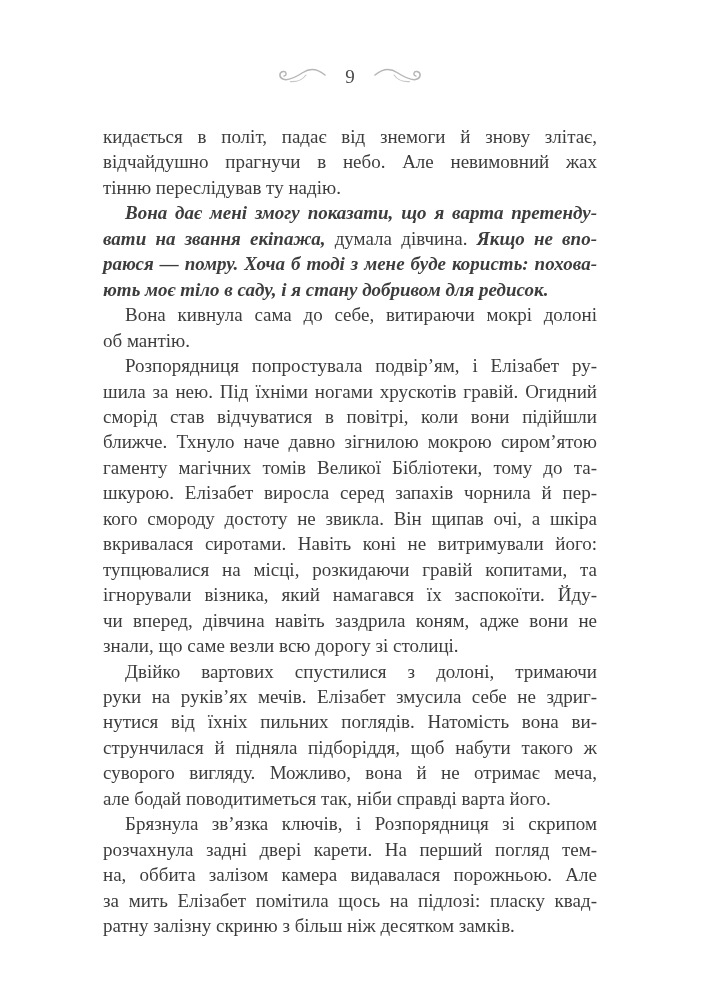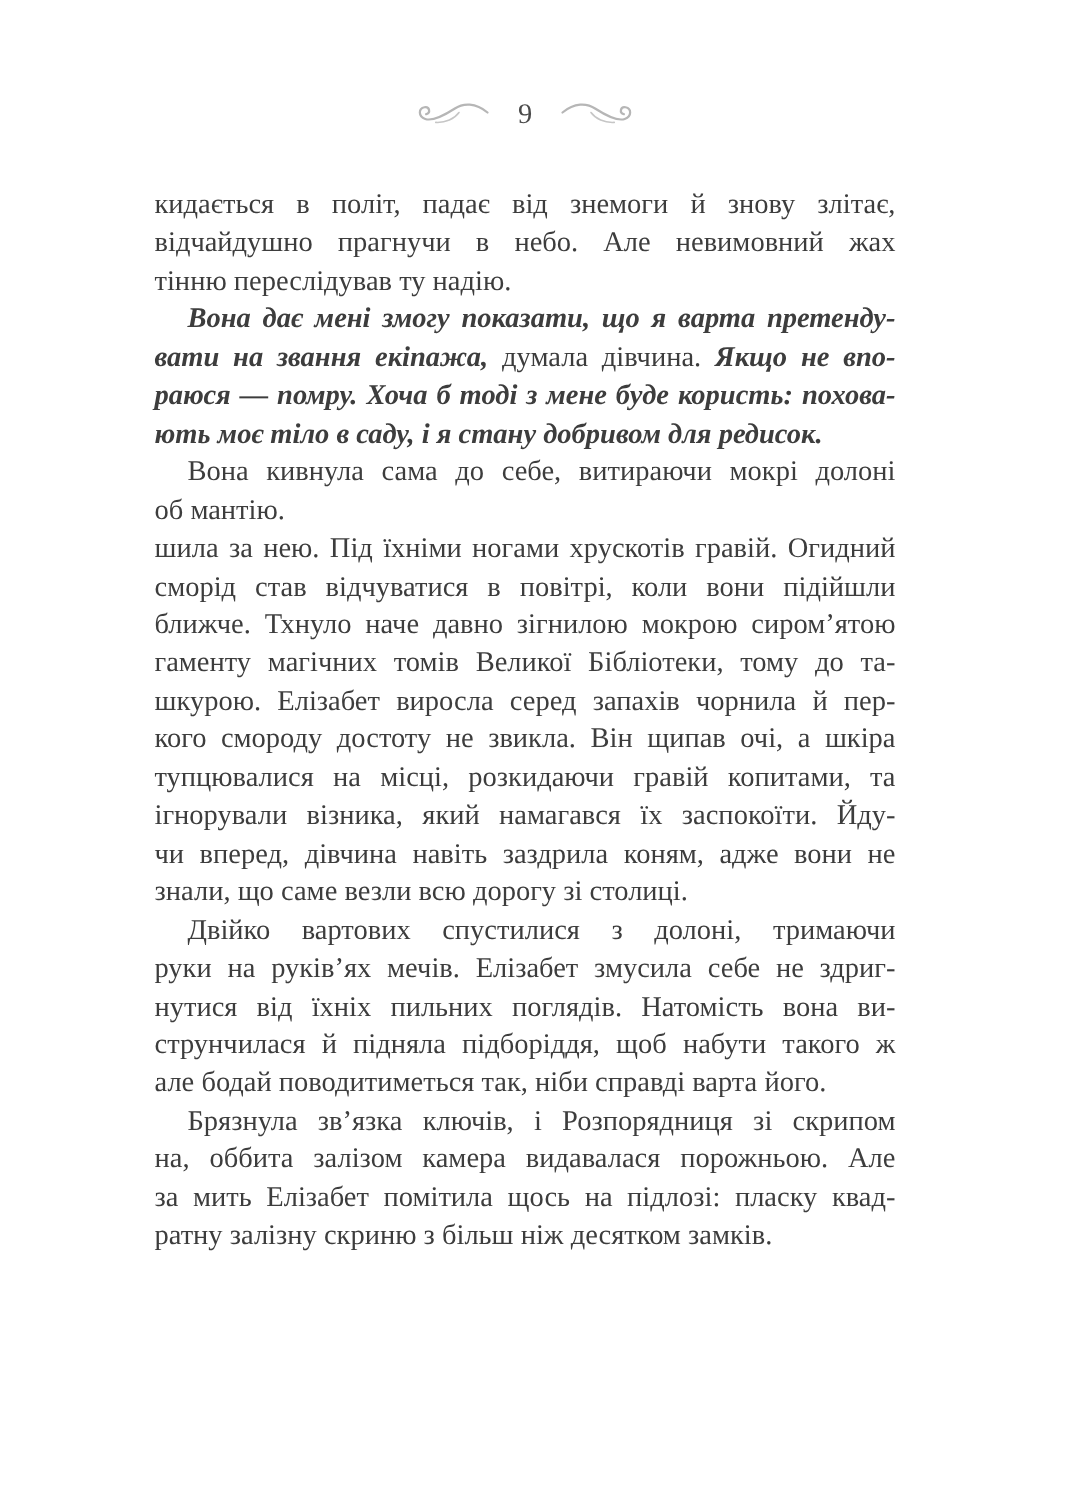--- a/index.html
+++ b/index.html
@@ -77,38 +77,42 @@
         <div class="line indent"><span class="seg italic">Вона дає мені змогу показати, що я варта претенду-</span></div>
         <div class="line"><span class="seg italic">вати на звання екіпажа,</span><span class="seg"> думала дівчина. </span><span class="seg italic">Якщо не впо-</span></div>
         <div class="line"><span class="seg italic">раюся — помру. Хоча б тоді з мене буде користь: похова-</span></div>
         <div class="line last"><span class="seg italic">ють моє тіло в саду, і я стану добривом для редисок.</span></div>
       </div>
       <div class="paragraph">
         <div class="line indent"><span class="seg">Вона кивнула сама до себе, витираючи мокрі долоні</span></div>
         <div class="line last"><span class="seg">об мантію.</span></div>
       </div>
       <div class="paragraph">
+        <div class="line indent"><span class="seg">Розпорядниця попростувала подвір’ям, і Елізабет ру-</span></div>
         <div class="line"><span class="seg">шила за нею. Під їхніми ногами хрускотів гравій. Огидний</span></div>
         <div class="line"><span class="seg">сморід став відчуватися в повітрі, коли вони підійшли</span></div>
         <div class="line"><span class="seg">ближче. Тхнуло наче давно зігнилою мокрою сиром’ятою</span></div>
         <div class="line"><span class="seg">гаменту магічних томів Великої Бібліотеки, тому до та-</span></div>
         <div class="line"><span class="seg">шкурою. Елізабет виросла серед запахів чорнила й пер-</span></div>
         <div class="line"><span class="seg">кого смороду достоту не звикла. Він щипав очі, а шкіра</span></div>
+        <div class="line"><span class="seg">вкривалася сиротами. Навіть коні не витримували його:</span></div>
         <div class="line"><span class="seg">тупцювалися на місці, розкидаючи гравій копитами, та</span></div>
         <div class="line"><span class="seg">ігнорували візника, який намагався їх заспокоїти. Йду-</span></div>
         <div class="line"><span class="seg">чи вперед, дівчина навіть заздрила коням, адже вони не</span></div>
         <div class="line last"><span class="seg">знали, що саме везли всю дорогу зі столиці.</span></div>
       </div>
       <div class="paragraph">
         <div class="line indent"><span class="seg">Двійко вартових спустилися з долоні, тримаючи</span></div>
         <div class="line"><span class="seg">руки на руків’ях мечів. Елізабет змусила себе не здриг-</span></div>
         <div class="line"><span class="seg">нутися від їхніх пильних поглядів. Натомість вона ви-</span></div>
         <div class="line"><span class="seg">струнчилася й підняла підборіддя, щоб набути такого ж</span></div>
+        <div class="line"><span class="seg">суворого вигляду. Можливо, вона й не отримає меча,</span></div>
         <div class="line last"><span class="seg">але бодай поводитиметься так, ніби справді варта його.</span></div>
       </div>
       <div class="paragraph">
         <div class="line indent"><span class="seg">Брязнула зв’язка ключів, і Розпорядниця зі скрипом</span></div>
+        <div class="line"><span class="seg">розчахнула задні двері карети. На перший погляд тем-</span></div>
         <div class="line"><span class="seg">на, оббита залізом камера видавалася порожньою. Але</span></div>
         <div class="line"><span class="seg">за мить Елізабет помітила щось на підлозі: пласку квад-</span></div>
         <div class="line last"><span class="seg">ратну залізну скриню з більш ніж десятком замків.</span></div>
       </div>
     </div>
 </div>
 
 </body></html>

